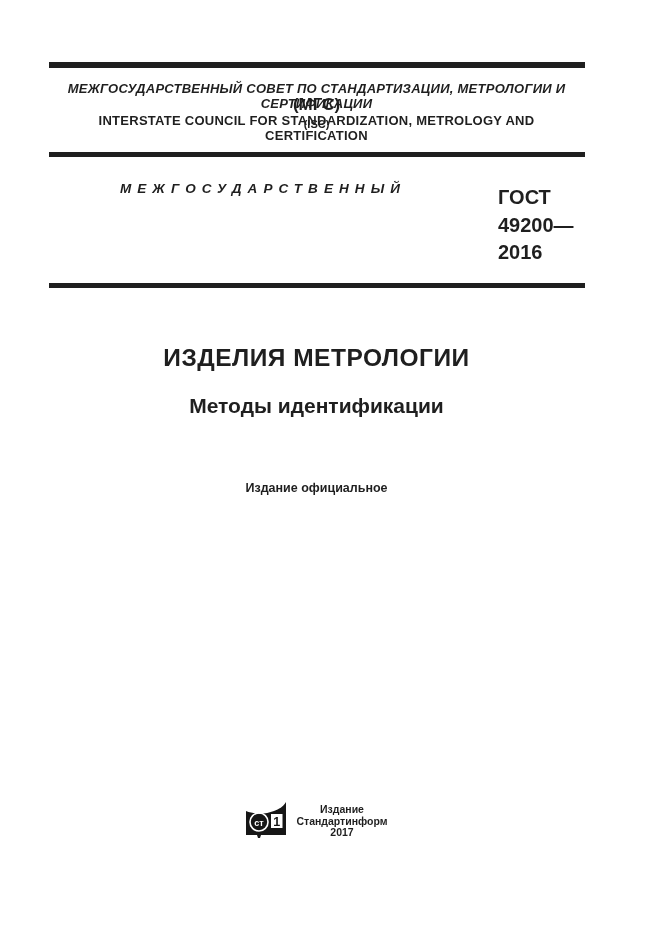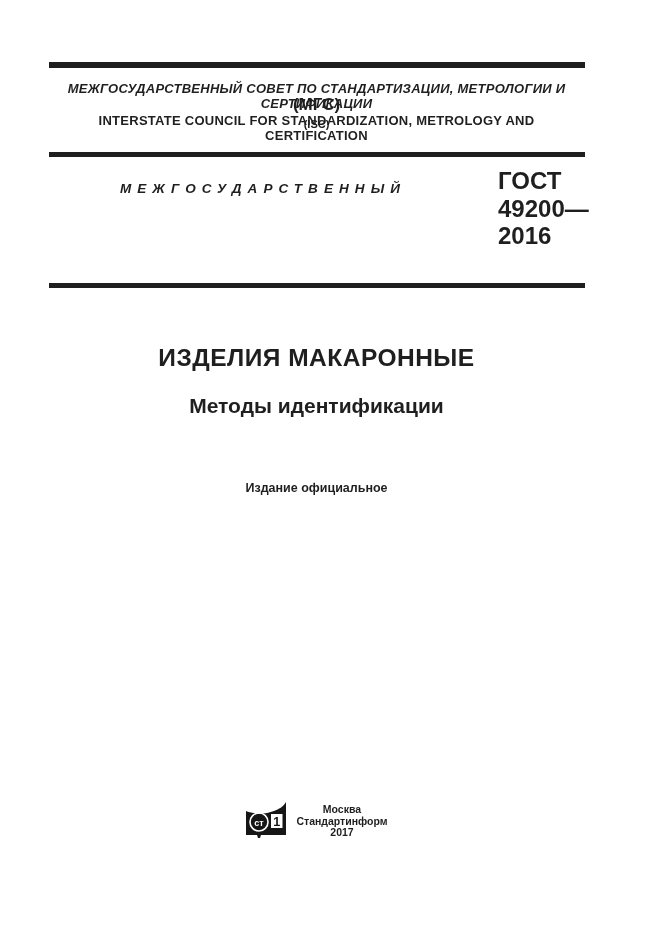--- a/index.html
+++ b/index.html
@@ -42,22 +42,22 @@
     font-size: 13.5px;
     font-weight: bold;
     letter-spacing: 0.45em;
     line-height: 22.5px;
     white-space: nowrap;
     font-style: italic;
   }
   .standard-code {
     position: absolute;
     left: 498px;
-    top: 167px;
-    font-size: 24px;
+    top: 184px;
+    font-size: 20px;
     font-weight: bold;
     line-height: 27.5px;
     text-align: left;
   }
 
   .doc-title    { top: 344px; font-size: 24.5px; font-weight: bold; letter-spacing: 0.02em; }
   .doc-subtitle { top: 394px; font-size: 21px;   font-weight: bold; }
   .edition-note { top: 481px; font-size: 12.5px; font-weight: bold; }
 
   .imprint-row {
@@ -98,35 +98,35 @@
   </div>
 
   <div class="standard-code">
     <div>ГОСТ</div>
     <div>49200—</div>
     <div>2016</div>
   </div>
 
   <div class="rule rule-bottom"></div>
 
-  <div class="center-col doc-title">ИЗДЕЛИЯ МАКАРОННЫЕ</div>
+  <div class="center-col doc-title">ИЗДЕЛИЯ МЕТРОЛОГИИ</div>
   <div class="center-col doc-subtitle">Методы идентификации</div>
   <div class="center-col edition-note">Издание официальное</div>
 
   <div class="imprint-row">
     <div class="logo-box">
       <svg width="42" height="40" viewBox="0 0 42 40" xmlns="http://www.w3.org/2000/svg">
         <path d="M1,10 C11,14 21,13 29,10 C34,8 38,6 41,1 L41,34 L1,34 Z" fill="#161616"></path>
         <circle cx="14" cy="21" r="9" fill="none" stroke="#ffffff" stroke-width="1.6"></circle>
         <text x="14" y="24.5" fill="#ffffff" font-family="Liberation Sans, sans-serif" font-size="9" font-weight="bold" text-anchor="middle">ст</text>
         <rect x="26" y="13" width="11.5" height="14" fill="#ffffff"></rect>
         <text x="31.7" y="24.5" fill="#161616" font-family="Liberation Sans, sans-serif" font-size="12.5" font-weight="bold" text-anchor="middle">1</text>
         <path d="M12,34 L16,34 L15,37 L13,37 Z" fill="#161616"></path>
       </svg>
     </div>
     <div class="imprint-text">
-      <div>Москва</div>
+      <div>Издание</div>
       <div>Стандартинформ</div>
       <div>2017</div>
     </div>
   </div>
 
 </div>
 
 </body></html>

